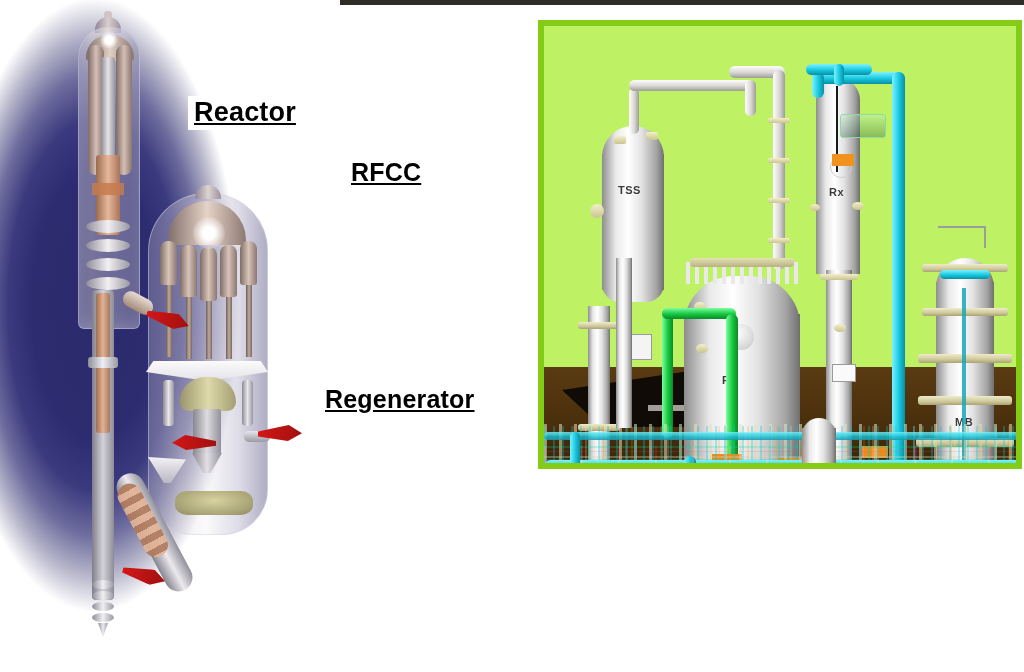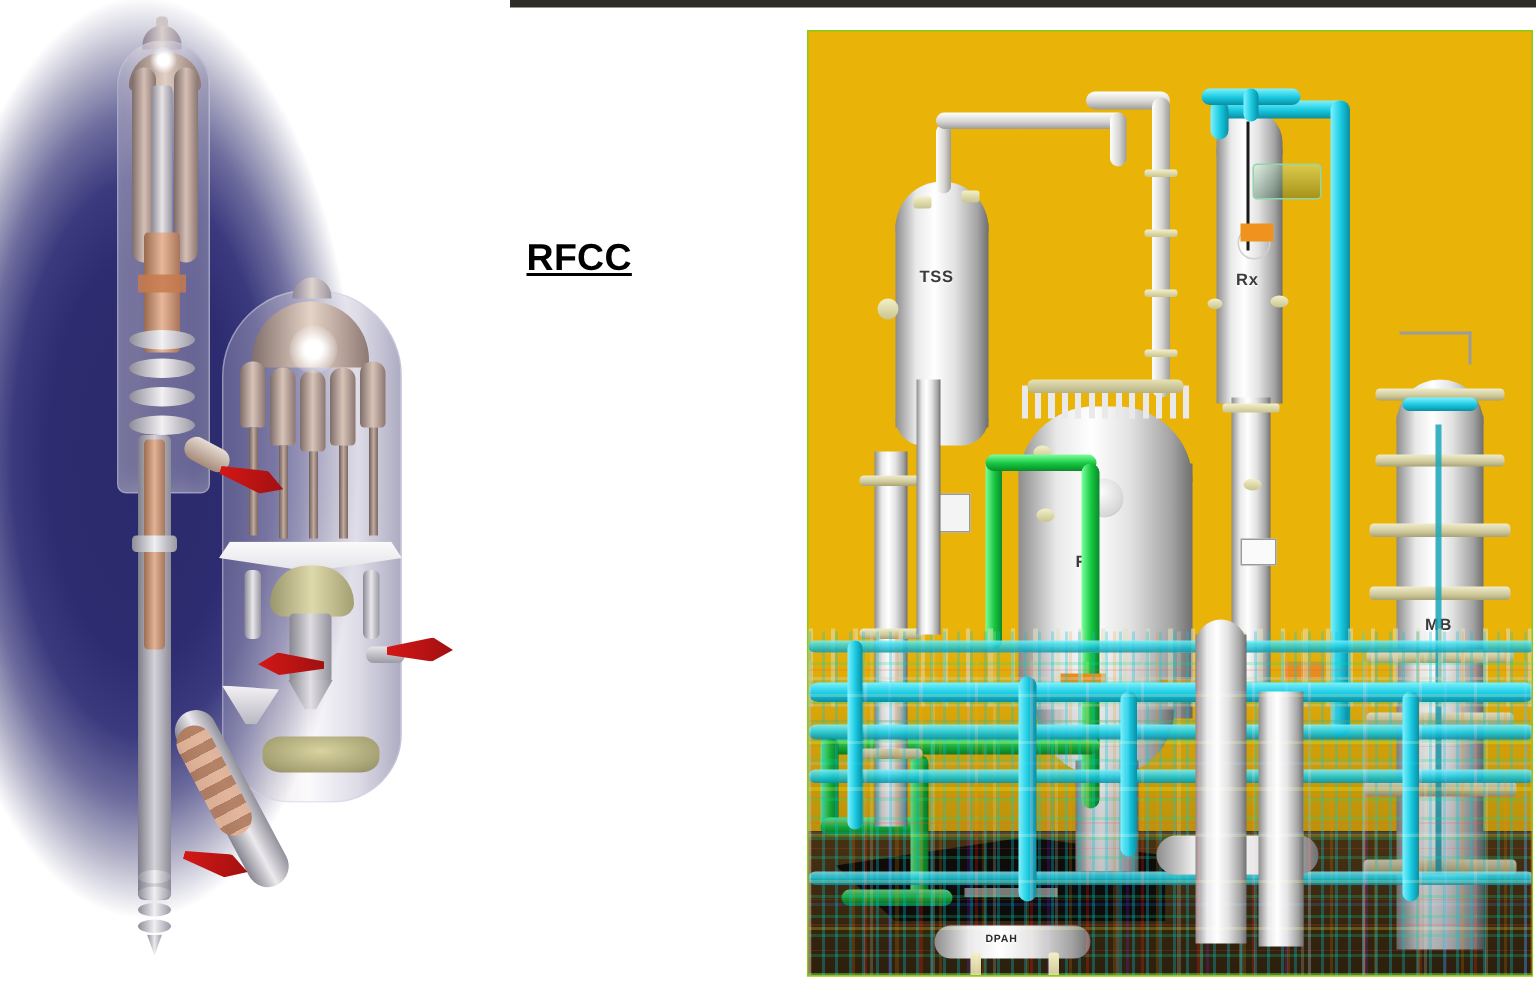--- a/index.html
+++ b/index.html
@@ -159,23 +159,23 @@
   }
   #label-reactor{
     left:188px;top:96px;font-size:27px;
     background:#ffffff;padding:1px 6px 2px 6px;
   }
   #label-rfcc{left:351px;top:158px;font-size:25px;}
   #label-regenerator{left:325px;top:385px;font-size:25px;}
 
   
   #plant{
-    position:absolute;left:538px;top:20px;width:484px;height:631px;
-    background:#eab308;
-    border:1px solid #84cc16;
+    position:absolute;left:538px;top:20px;width:484px;height:449px;
+    background:#bef264;
+    border:6px solid #84cc16;
     box-sizing:border-box;
     overflow:hidden;
   }
   #plant-inner{position:absolute;inset:0;overflow:hidden;}
   
   #ground{
     position:absolute;left:0;bottom:0;width:484px;height:96px;
     background:linear-gradient(180deg,#5a3b12 0%,#4b300d 55%,#3d2709 100%);
   }
   #ground-shadow{
@@ -288,21 +288,23 @@
     <div class="vsl" id="noz-r-flag"></div>
     <div class="vsl" id="noz-m-flag"></div>
     <div class="vsl" id="noz-up-pipe"></div>
     <div class="vsl" id="noz-up-flag"></div>
     <div class="vsl" id="incline"></div>
     <div class="vsl" id="incline-bel"></div>
     <div class="vsl" id="incline-funnel"></div>
     <div class="vsl" id="incline-flag"></div>
   </div>
 
+  <div class="lbl" id="label-reactor">Reactor</div>
   <div class="lbl" id="label-rfcc">RFCC</div>
+  <div class="lbl" id="label-regenerator">Regenerator</div>
 
   <div id="plant">
     <div id="plant-inner">
 
       <div id="ground"></div>
       <div id="ground-shadow"></div>
       <div id="ground-pad"></div>
 
       <div class="cap-top" style="left:58px;top:100px;width:62px;height:34px;border-radius:31px 31px 0 0;"></div>
       <div class="tank" style="left:58px;top:128px;width:62px;height:136px;"></div>

